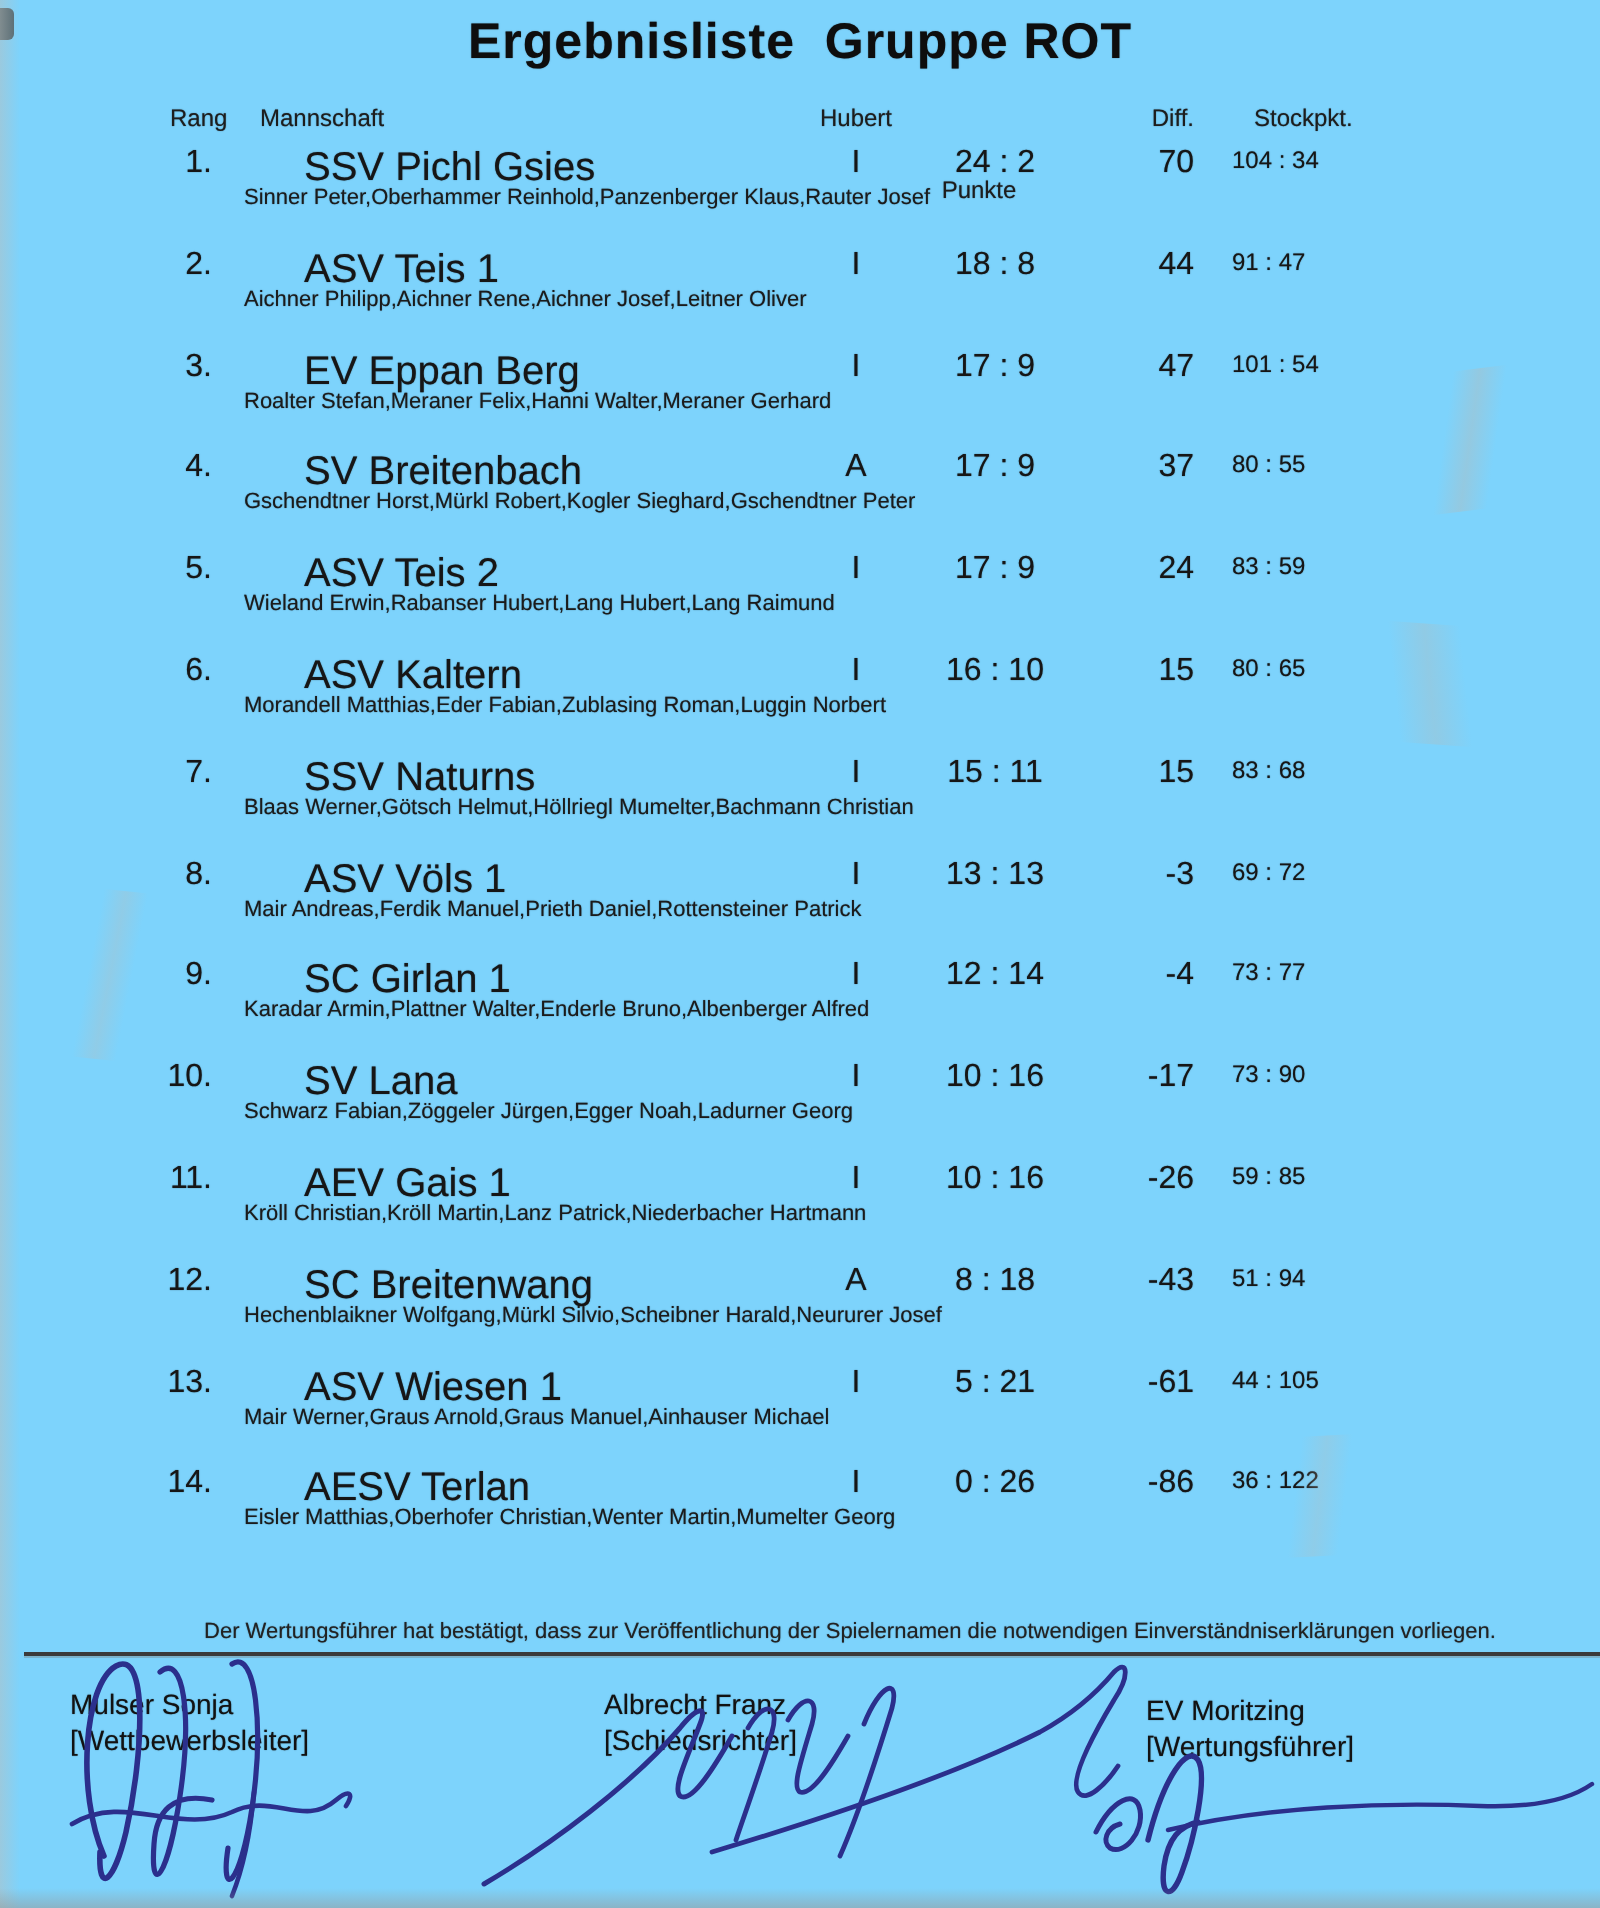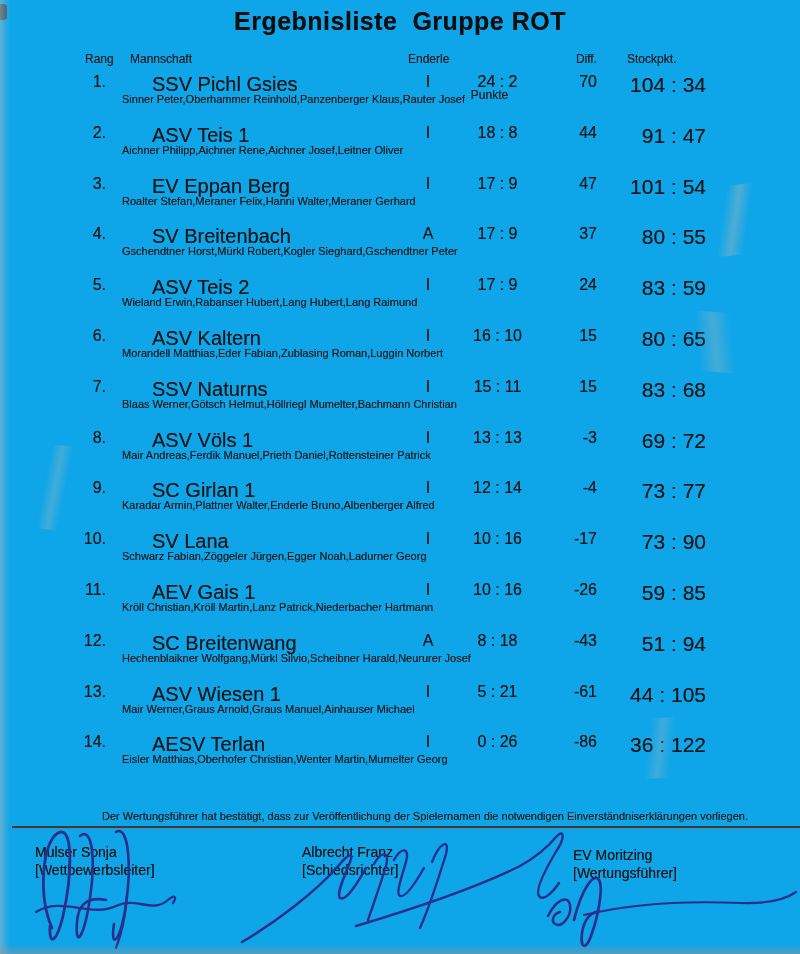--- a/index.html
+++ b/index.html
@@ -1,18 +1,18 @@
 <!DOCTYPE html>
 <html><head>
 <meta charset="utf-8">
 <style>
   html,body { margin:0; padding:0; background:#d8d8d6; }
   .page {
     position:relative; width:800px; height:954px; margin:0 auto;
-    background:#0ea5e9; overflow:hidden;
+    background:#7dd3fc; overflow:hidden;
     font-family:"Liberation Sans", sans-serif; color:#161616;
   }
   .scan-text { text-shadow:0 0 0.6px rgba(10,10,10,0.55); }
 
   .title {
     position:absolute; top:7px; left:0; width:100%;
     text-align:center; font-size:25px; font-weight:bold;
     letter-spacing:0.5px; white-space:pre; color:#0e0e0e;
   }
 
@@ -27,21 +27,21 @@
 
   .rows { position:absolute; top:73px; left:0; width:100%; }
   .row  { position:relative; height:50.8px; }
   .cell { position:absolute; white-space:nowrap; }
   .c-rank   { left:58px; width:48px; text-align:right; font-size:16px; }
   .c-team   { left:140px; font-size:20px;margin-left:12px; }
   .c-players{ left:122px; top:20px; font-size:11px; color:#1b1b1b; }
   .c-nation { left:408px; width:40px; text-align:center; font-size:16px; }
   .c-points { left:455px; width:85px; text-align:center; font-size:16px; }
   .c-diff   { left:552px; width:45px; text-align:right; font-size:16px; }
-  .c-stock  { left:616px; width:90px; text-align:right; font-size:21px; }
+  .c-stock  { left:616px; width:90px; text-align:left; font-size:12px; }
 
   .confirm {
     position:absolute; top:810px; left:50px; width:750px;
     text-align:center; font-size:11px; color:#222;
   }
   .rule {
     position:absolute; top:826px; left:12px; width:788px; height:2px;
     background:#3b3b3b; box-shadow:0 1px 0 rgba(120,120,118,0.35);
   }
 
@@ -86,21 +86,21 @@
 </head>
 <body>
 
 <div class="page">
 
   <div class="title scan-text">Ergebnisliste  Gruppe ROT</div>
 
   <div class="hdr scan-text">
     <span class="h-rank">Rang</span>
     <span class="h-team">Mannschaft</span>
-    <span class="h-nation">Enderle</span>
+    <span class="h-nation">Hubert</span>
     <span class="h-points">Punkte</span>
     <span class="h-diff">Diff.</span>
     <span class="h-stock">Stockpkt.</span>
   </div>
 
   <div class="rows scan-text" id="rows">
     <div class="row">
       <span class="cell c-rank">1.</span>
       <span class="cell c-team">SSV Pichl Gsies</span>
       <span class="cell c-players">Sinner Peter,Oberhammer Reinhold,Panzenberger Klaus,Rauter Josef</span>

